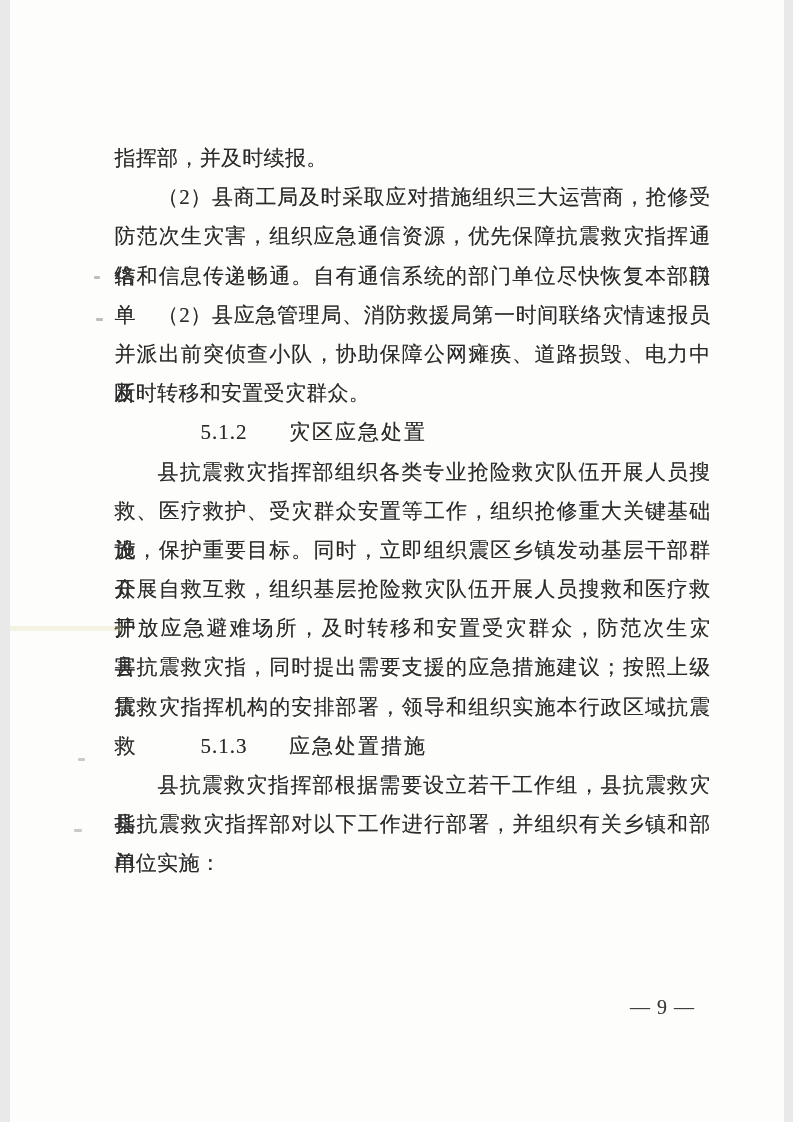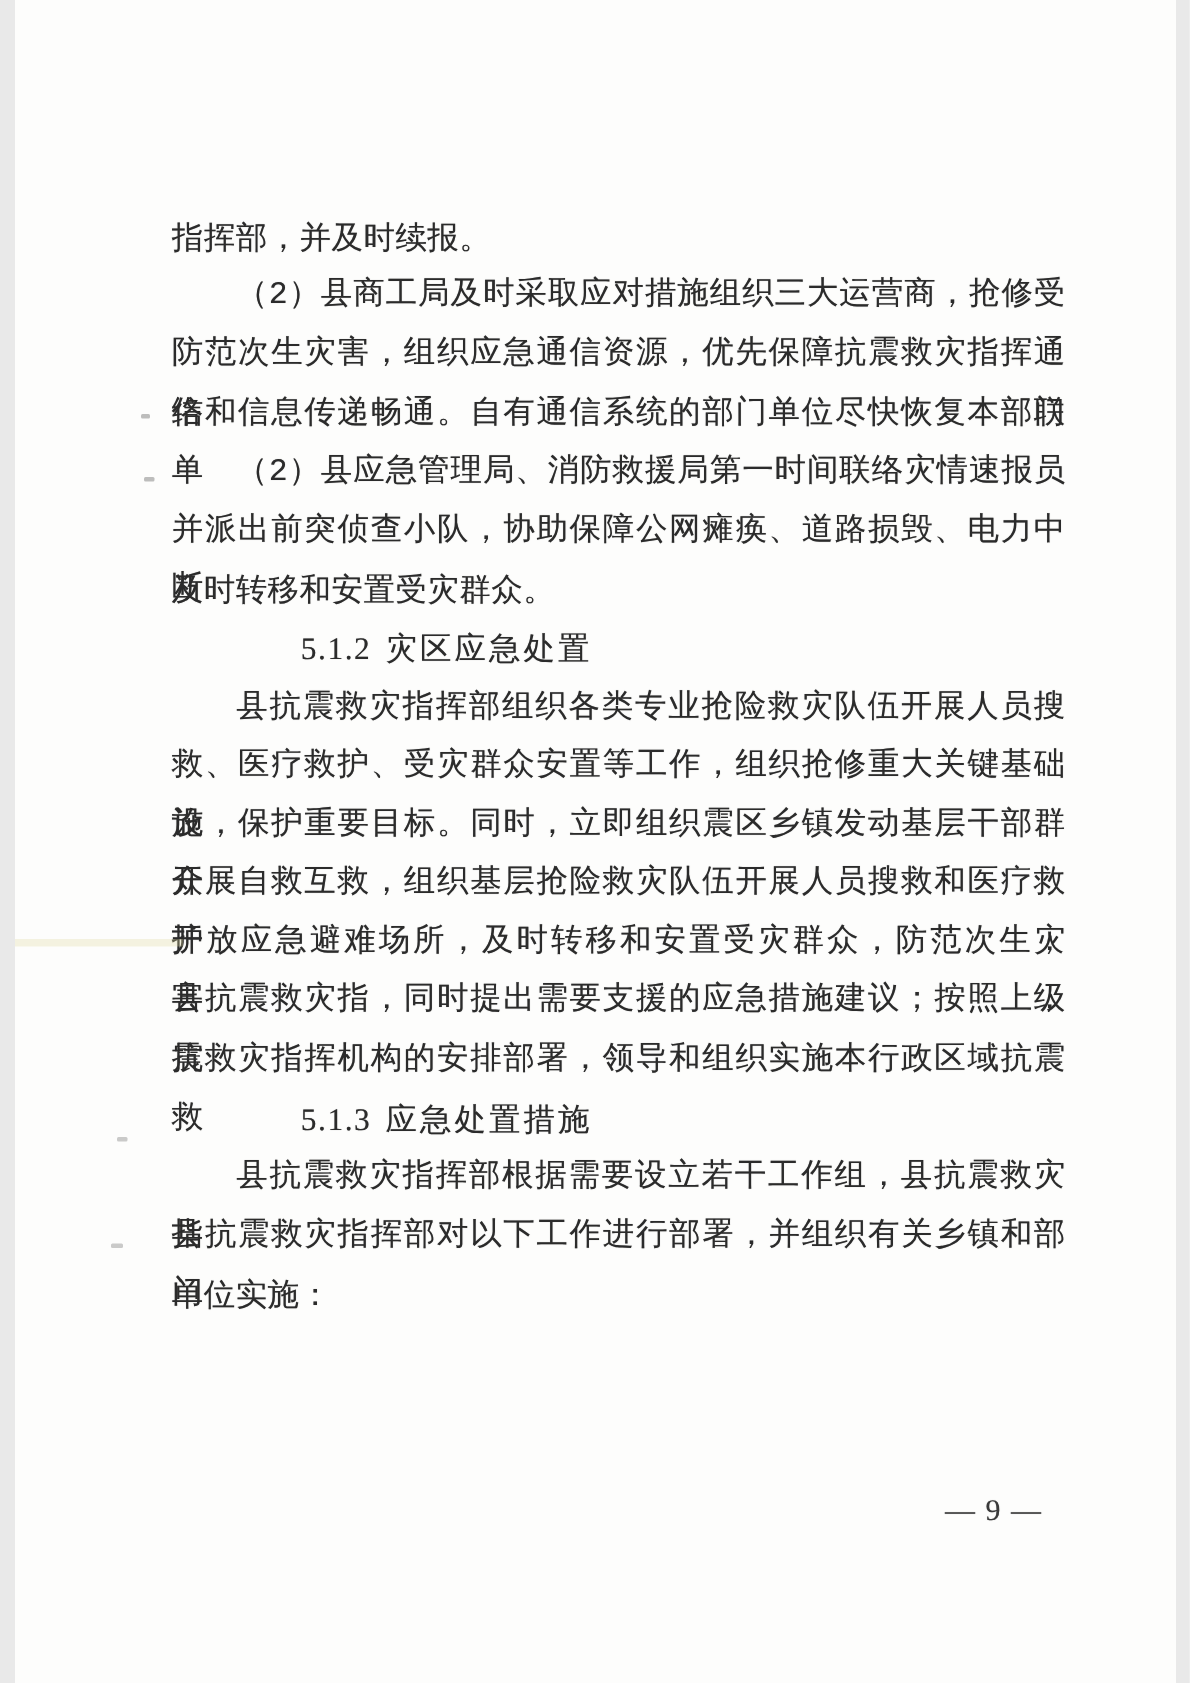--- a/index.html
+++ b/index.html
@@ -17,24 +17,24 @@
     position: absolute;
     left: 105px;
     top: 139px;
     width: 596px;
     font-size: 21px;
     line-height: 39.2px;
     letter-spacing: 0.3px;
     text-shadow: 0 0 0.5px rgba(60,60,60,0.55);
   }
   .line { height: 39.2px; white-space: nowrap; }
-  .j    { white-space: normal; text-align: justify; text-align-last: justify; font-family: Liberation Mono, monospace; }
+  .j    { white-space: normal; text-align: justify; text-align-last: justify; }
   .indent { text-indent: 43px; }
   .heading { white-space: nowrap; }
-  .heading .hnum { display: inline-block; margin-right: 4px; letter-spacing: 1px; }
+  .heading .hnum { display: inline-block; margin-right: 36px; letter-spacing: 1px; }
   .heading .htitle { letter-spacing: 2px; }
   .page-number {
     position: absolute;
     left: 608px;
     top: 996px;
     width: 90px;
     text-align: center;
     font-size: 20px;
     letter-spacing: 1px;
     color: #3a3a3a;

